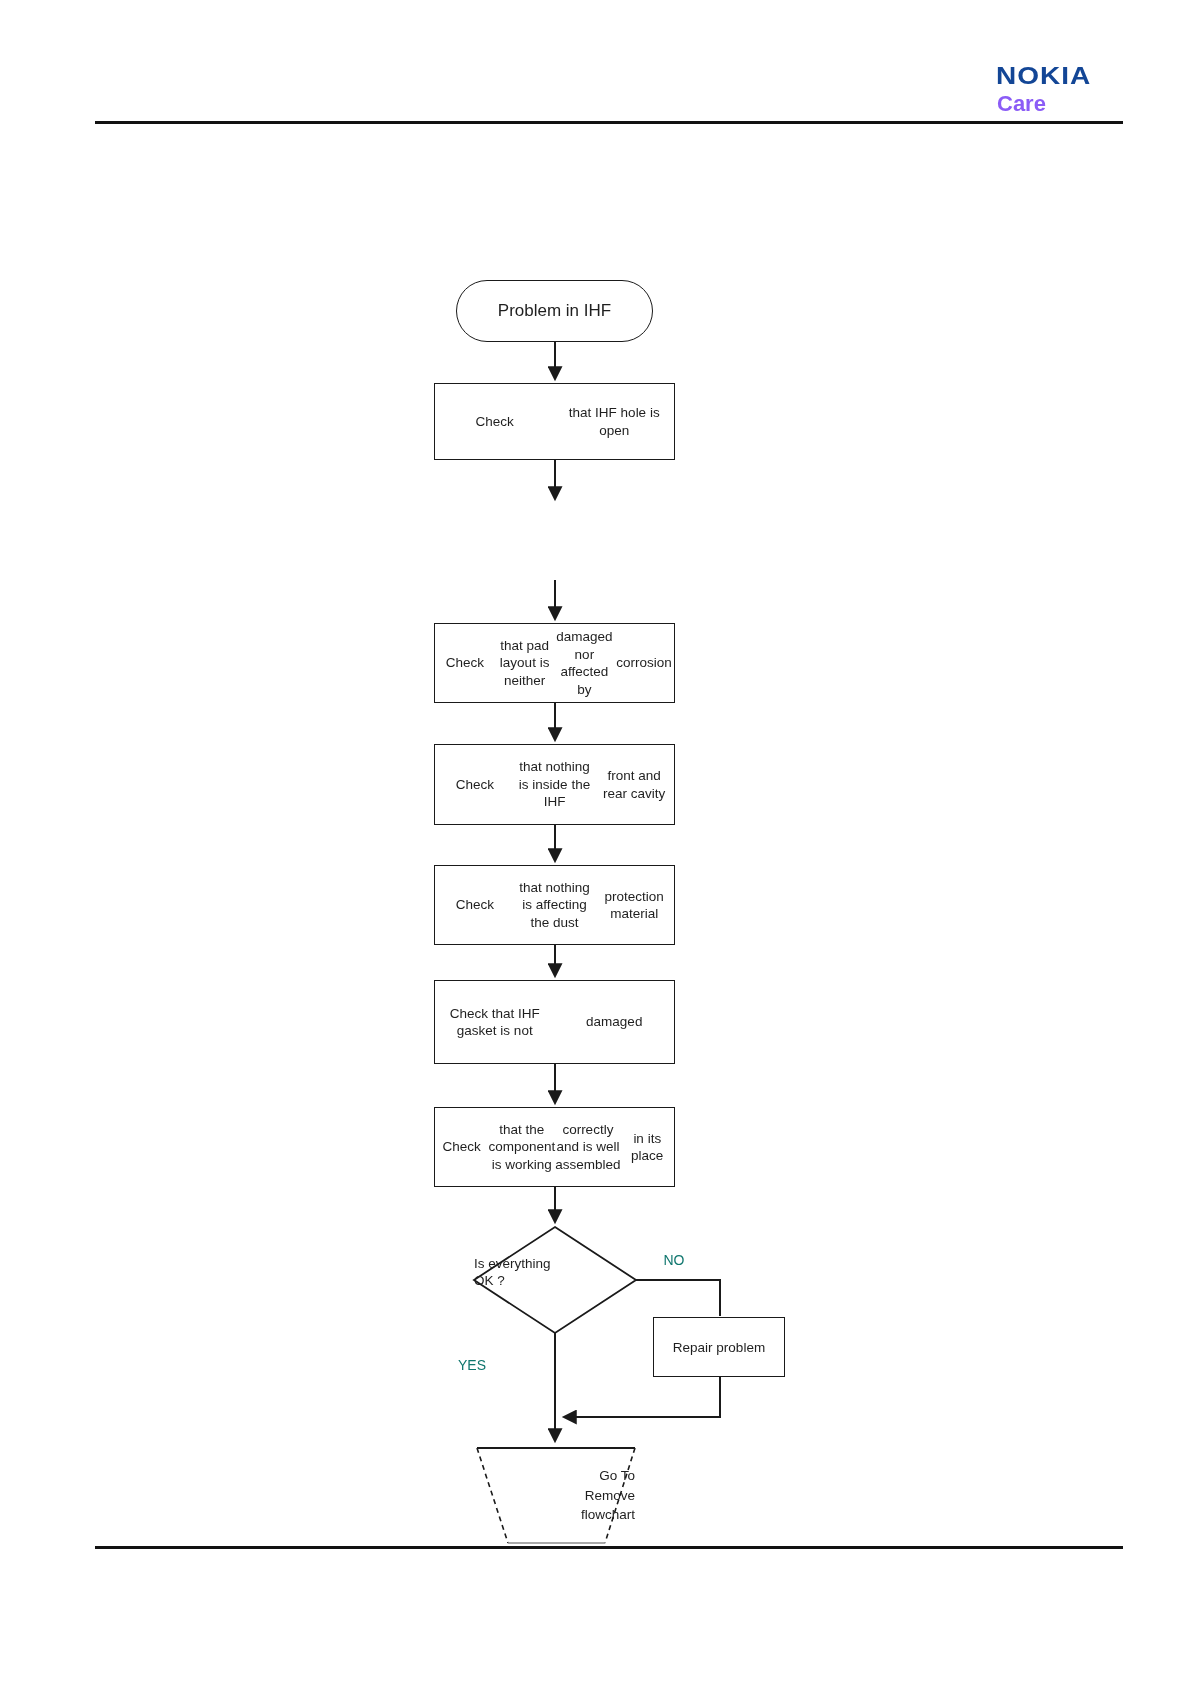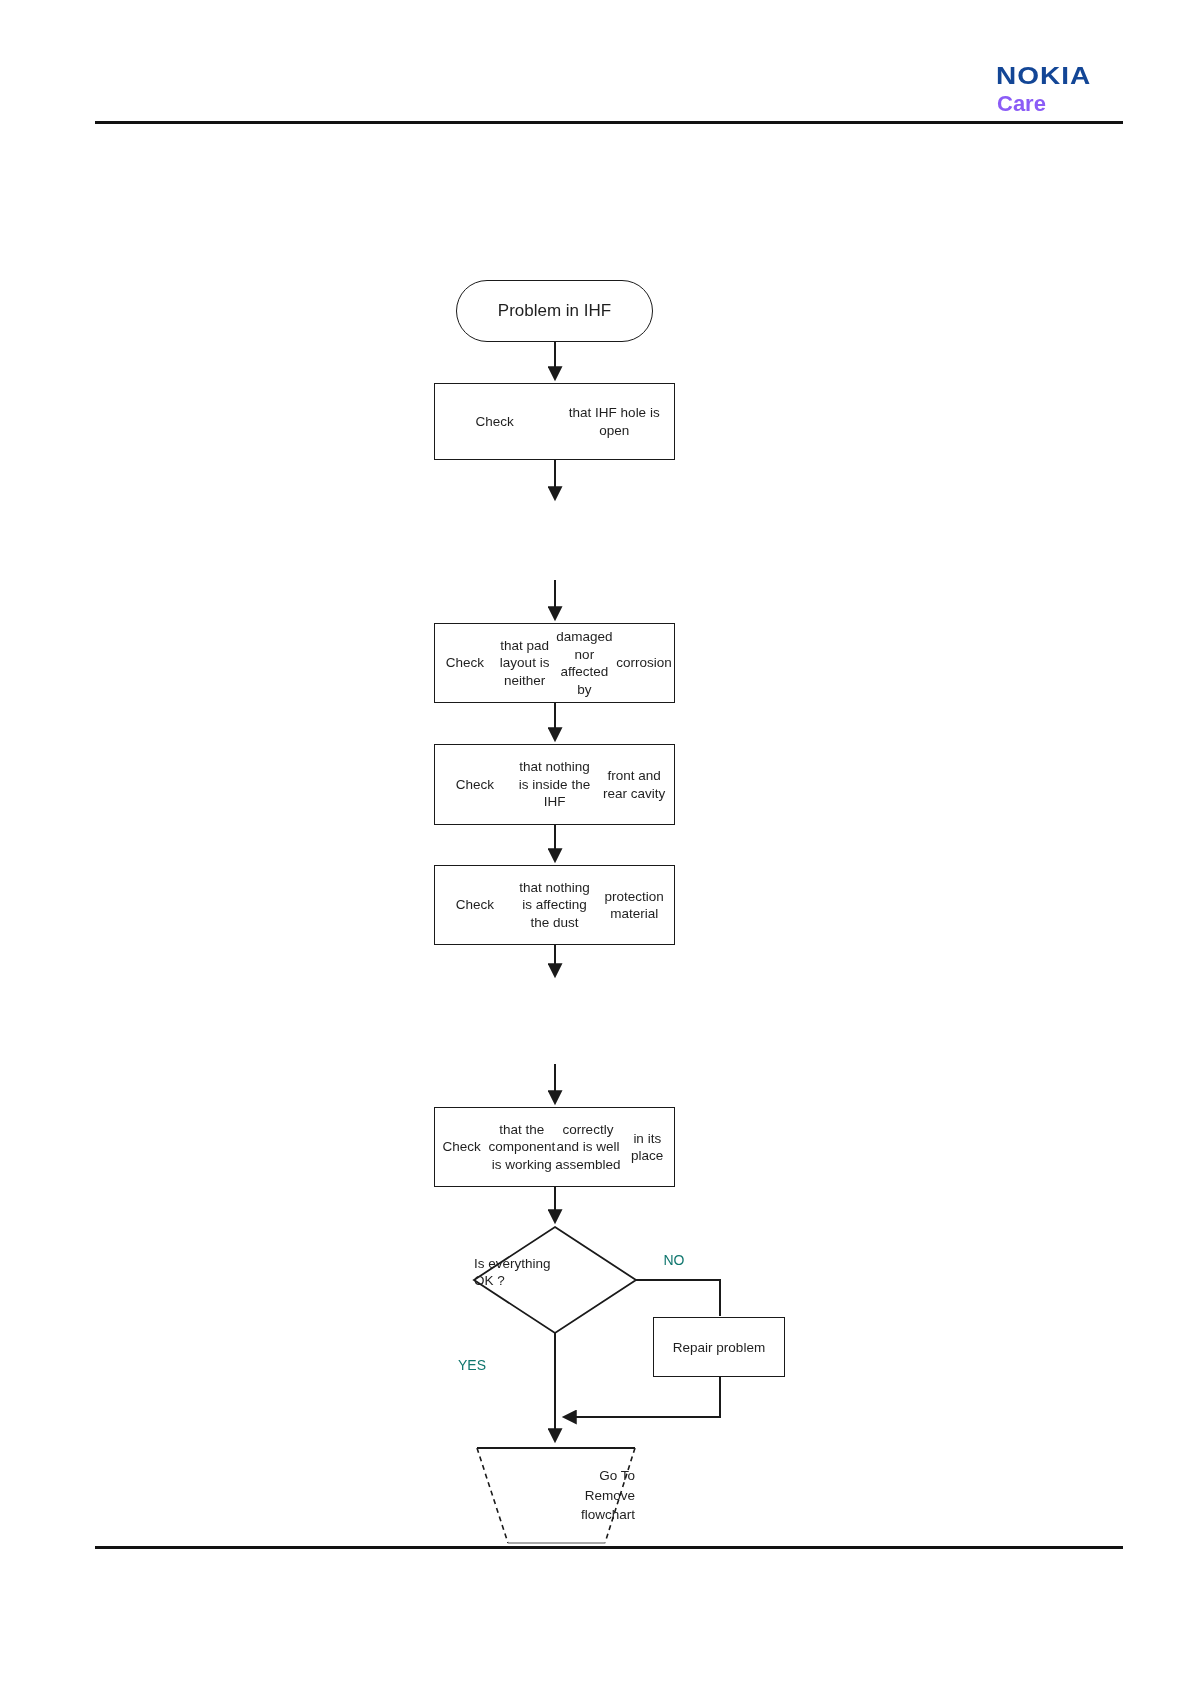--- a/index.html
+++ b/index.html
@@ -126,20 +126,24 @@
     <div>that nothing is inside the IHF</div>
     <div>front and rear cavity</div>
   </div>
 
   <div class="pbox b5">
     <div>Check</div>
     <div>that nothing is affecting the dust</div>
     <div>protection material</div>
   </div>
 
+  <div class="pbox b6">
+    <div>Check that IHF gasket is not</div>
+    <div>damaged</div>
+  </div>
 
   <div class="pbox b7">
     <div>Check</div>
     <div>that the component is working</div>
     <div>correctly and is well assembled</div>
     <div>in its place</div>
   </div>
 
   <div class="diamond-label">
     <div>Is everything</div>

